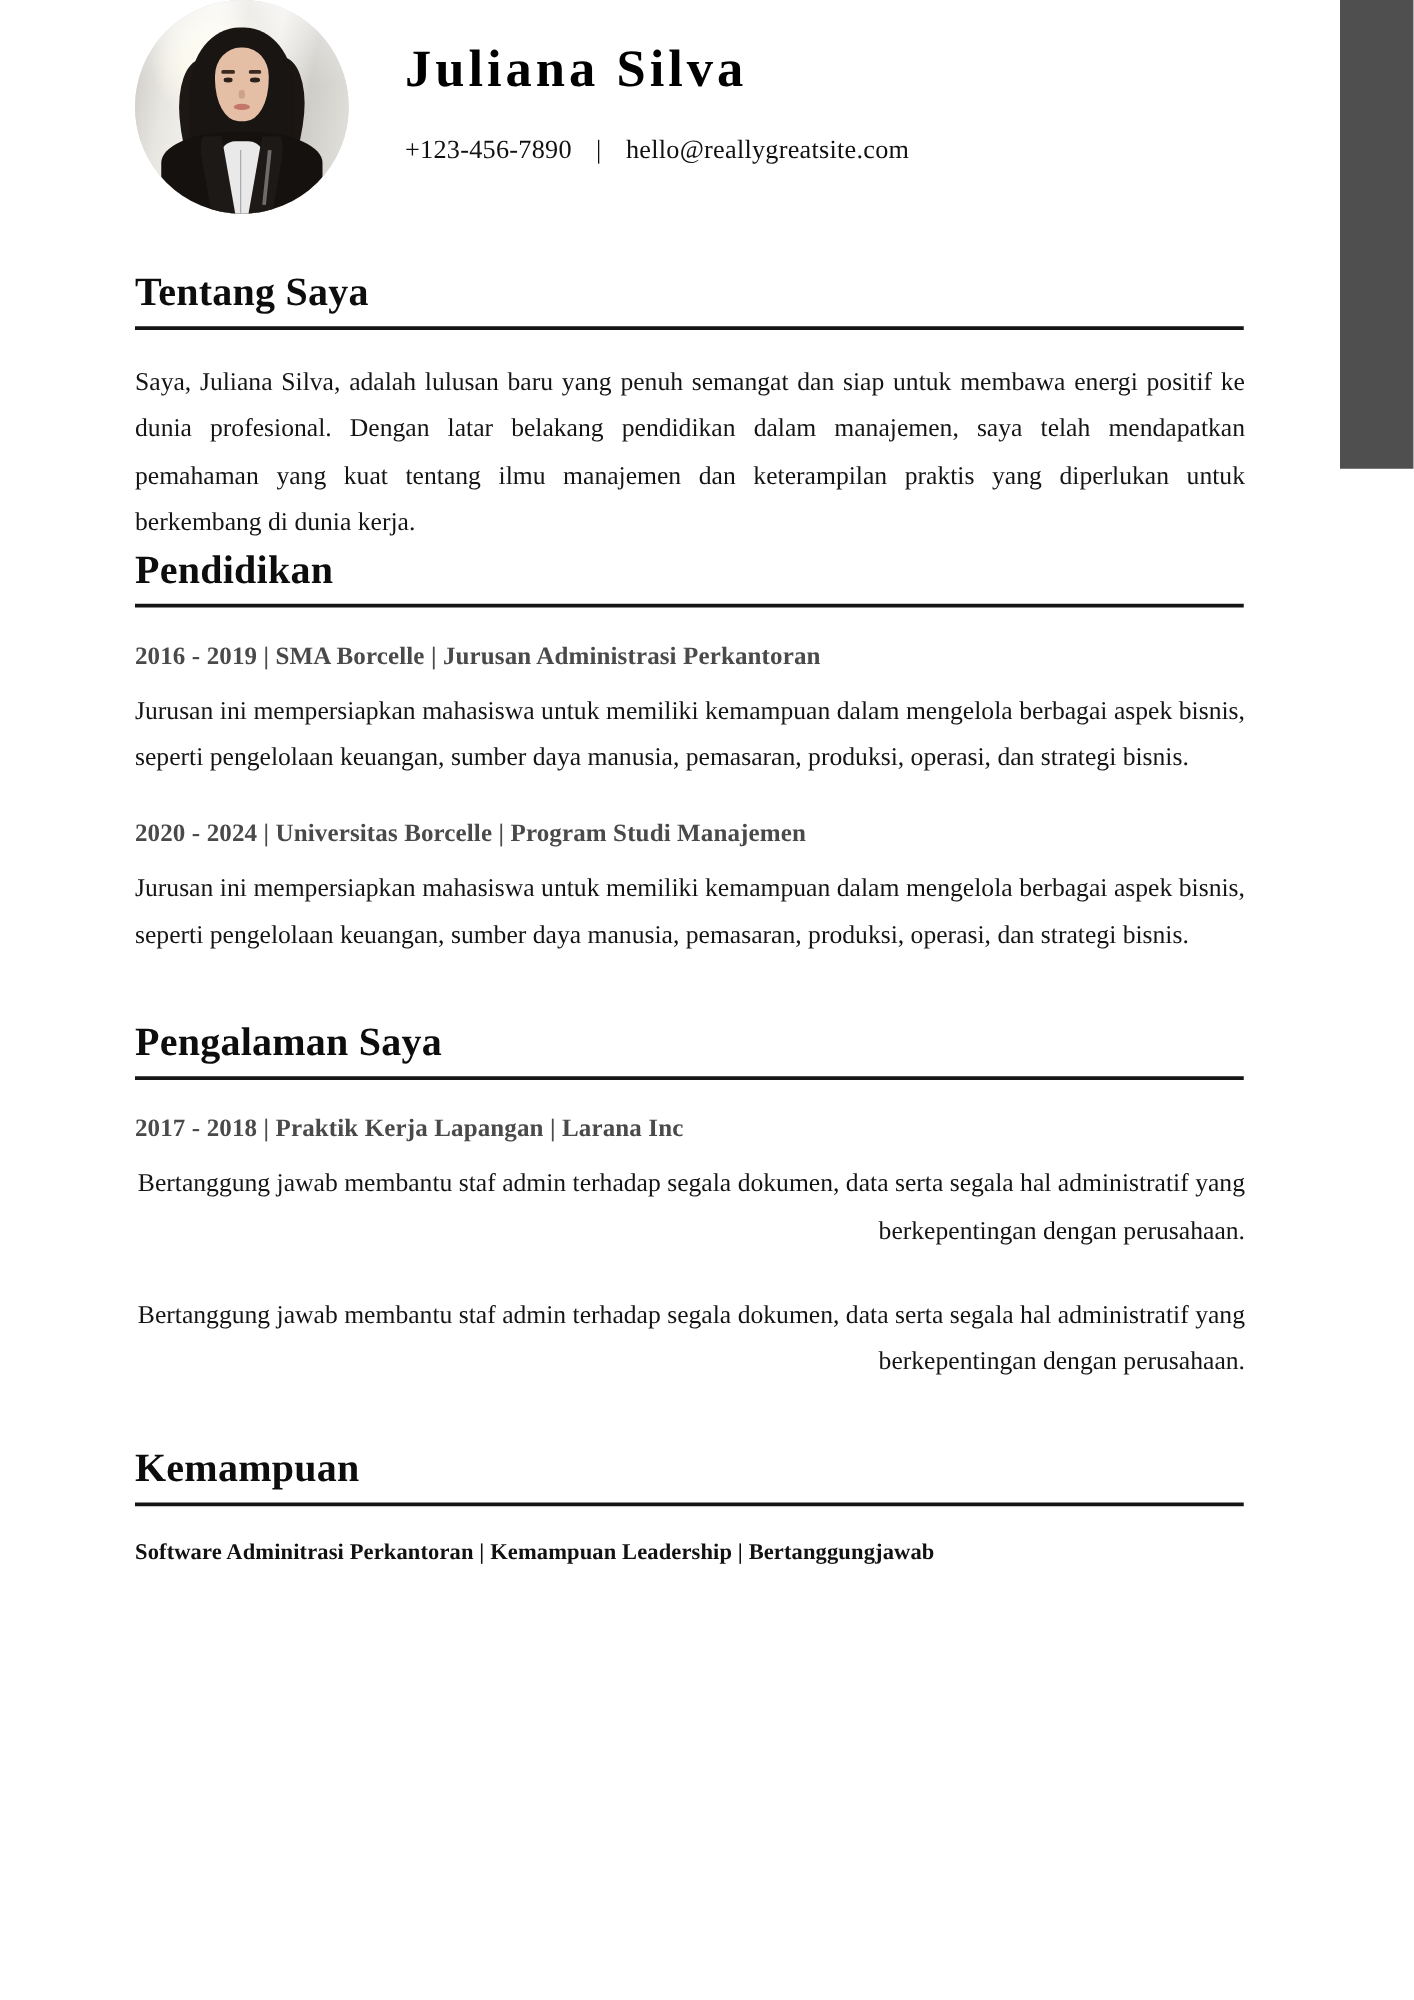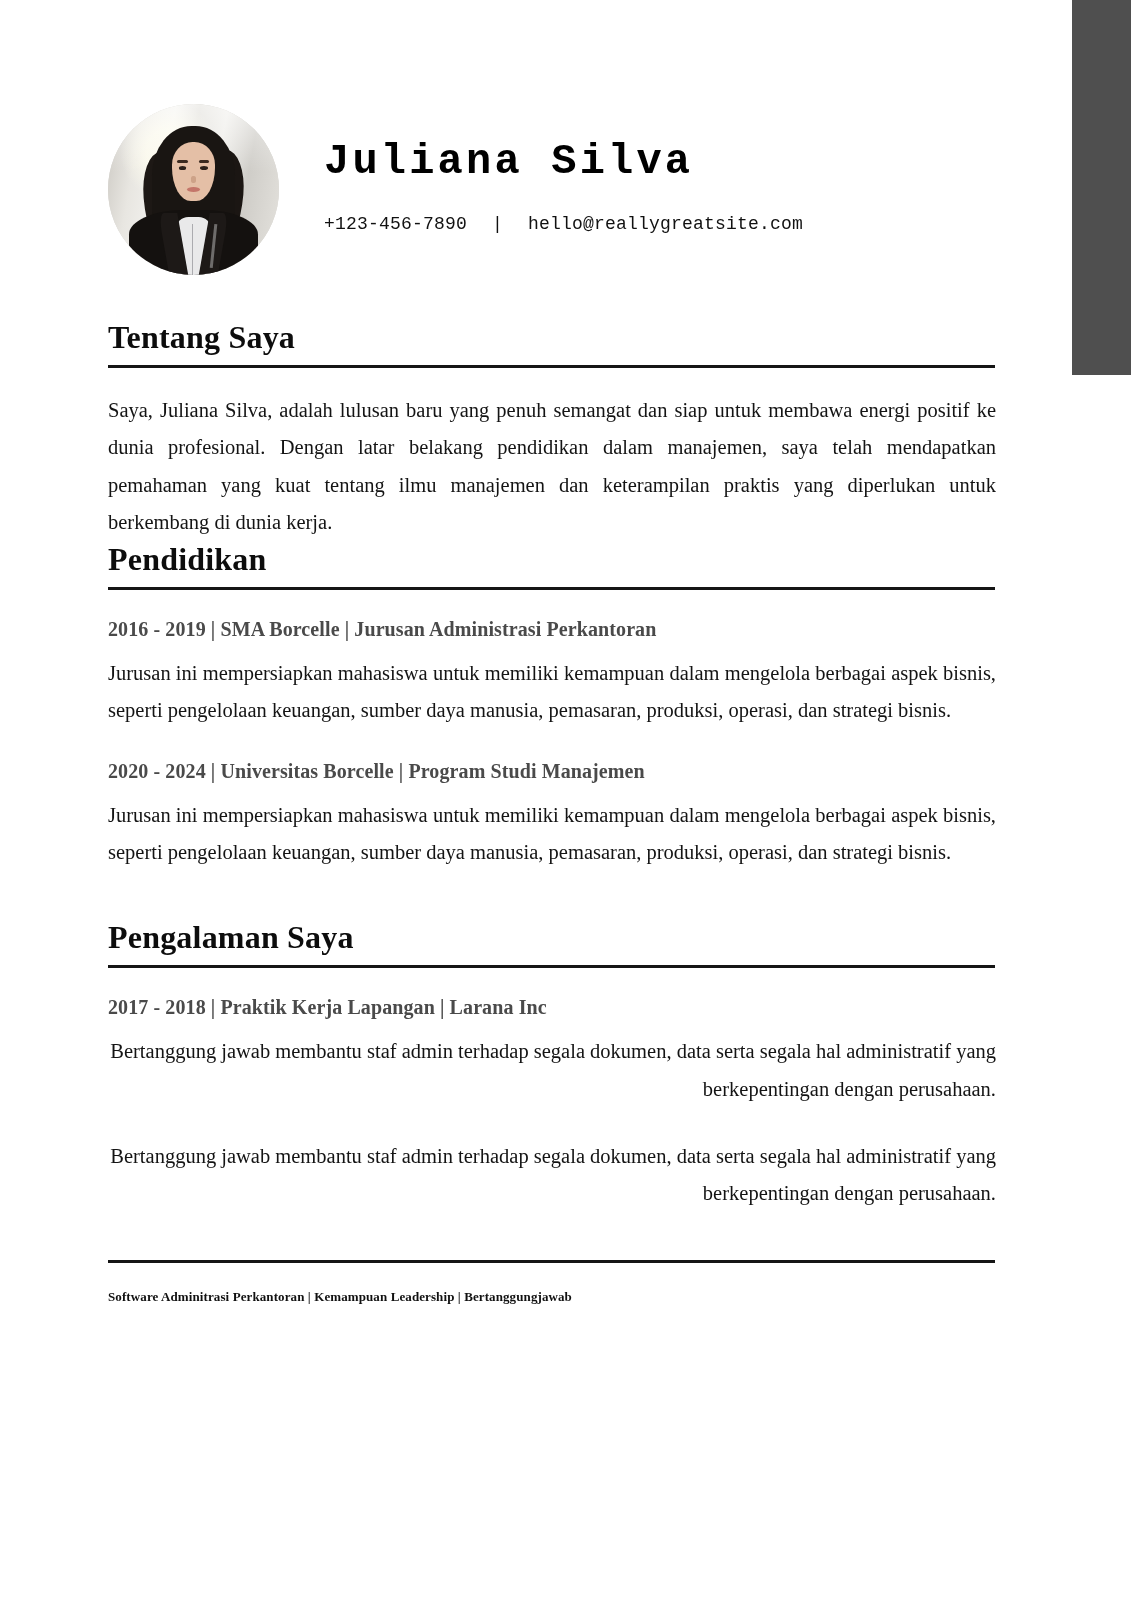--- a/index.html
+++ b/index.html
@@ -30,23 +30,21 @@
     position: absolute;
     left: 108px;
     top: 0;
     width: 888px;
   }
 
   
   .header {
     display: flex;
     align-items: center;
-    padding-top: 104px;
     padding-bottom: 0;
-    font-family: Liberation Mono, monospace;
   }
   .avatar {
     width: 171px;
     height: 171px;
     border-radius: 50%;
     flex: 0 0 171px;
     overflow: hidden;
     position: relative;
     background: #d8d6d2;
   }
@@ -206,21 +204,21 @@
   .name {
     font-size: 42px;
     font-weight: bold;
     letter-spacing: 3.2px;
     color: #000000;
     line-height: 1.1;
     margin: 0 0 18px 0;
     white-space: nowrap;
   }
   .contact {
-    font-size: 18px;
+    font-size: 21px;
     color: #111111;
     letter-spacing: .2px;
     white-space: nowrap;
     margin-top: 28px;
   }
   .contact .sep {
     display: inline-block;
     padding: 0 14px;
   }
 
@@ -258,21 +256,21 @@
     font-size: 20px;
     font-weight: bold;
     color: #4a4a4a;
     letter-spacing: .1px;
     margin: 0 0 14px 0;
   }
   .entry .body-text { margin: 0; }
   .entry + .entry { margin-top: 30px; }
 
   .skills-line {
-    font-size: 13px;
+    font-size: 18px;
     font-weight: bold;
     color: #111111;
     margin-top: 26px;
     letter-spacing: .1px;
   }
 </style>
 </head>
 <body>
 
 <div class="page">
@@ -342,18 +340,19 @@
         <div class="entry-title">2017 - 2018 | Praktik Kerja Lapangan | Larana Inc</div>
         <p class="body-text">Bertanggung jawab membantu staf admin terhadap segala dokumen, data serta segala hal administratif yang berkepentingan dengan perusahaan.</p>
       </div>
 
       <div class="entry">
         <p class="body-text">Bertanggung jawab membantu staf admin terhadap segala dokumen, data serta segala hal administratif yang berkepentingan dengan perusahaan.</p>
       </div>
     </div>
 
     <div class="sec-skill">
+      <h2 class="section-head">Kemampuan</h2>
       <div class="rule"></div>
       <div class="skills-line">Software Adminitrasi Perkantoran | Kemampuan Leadership | Bertanggungjawab</div>
     </div>
 
   </div>
 </div>
 
 </body></html>

